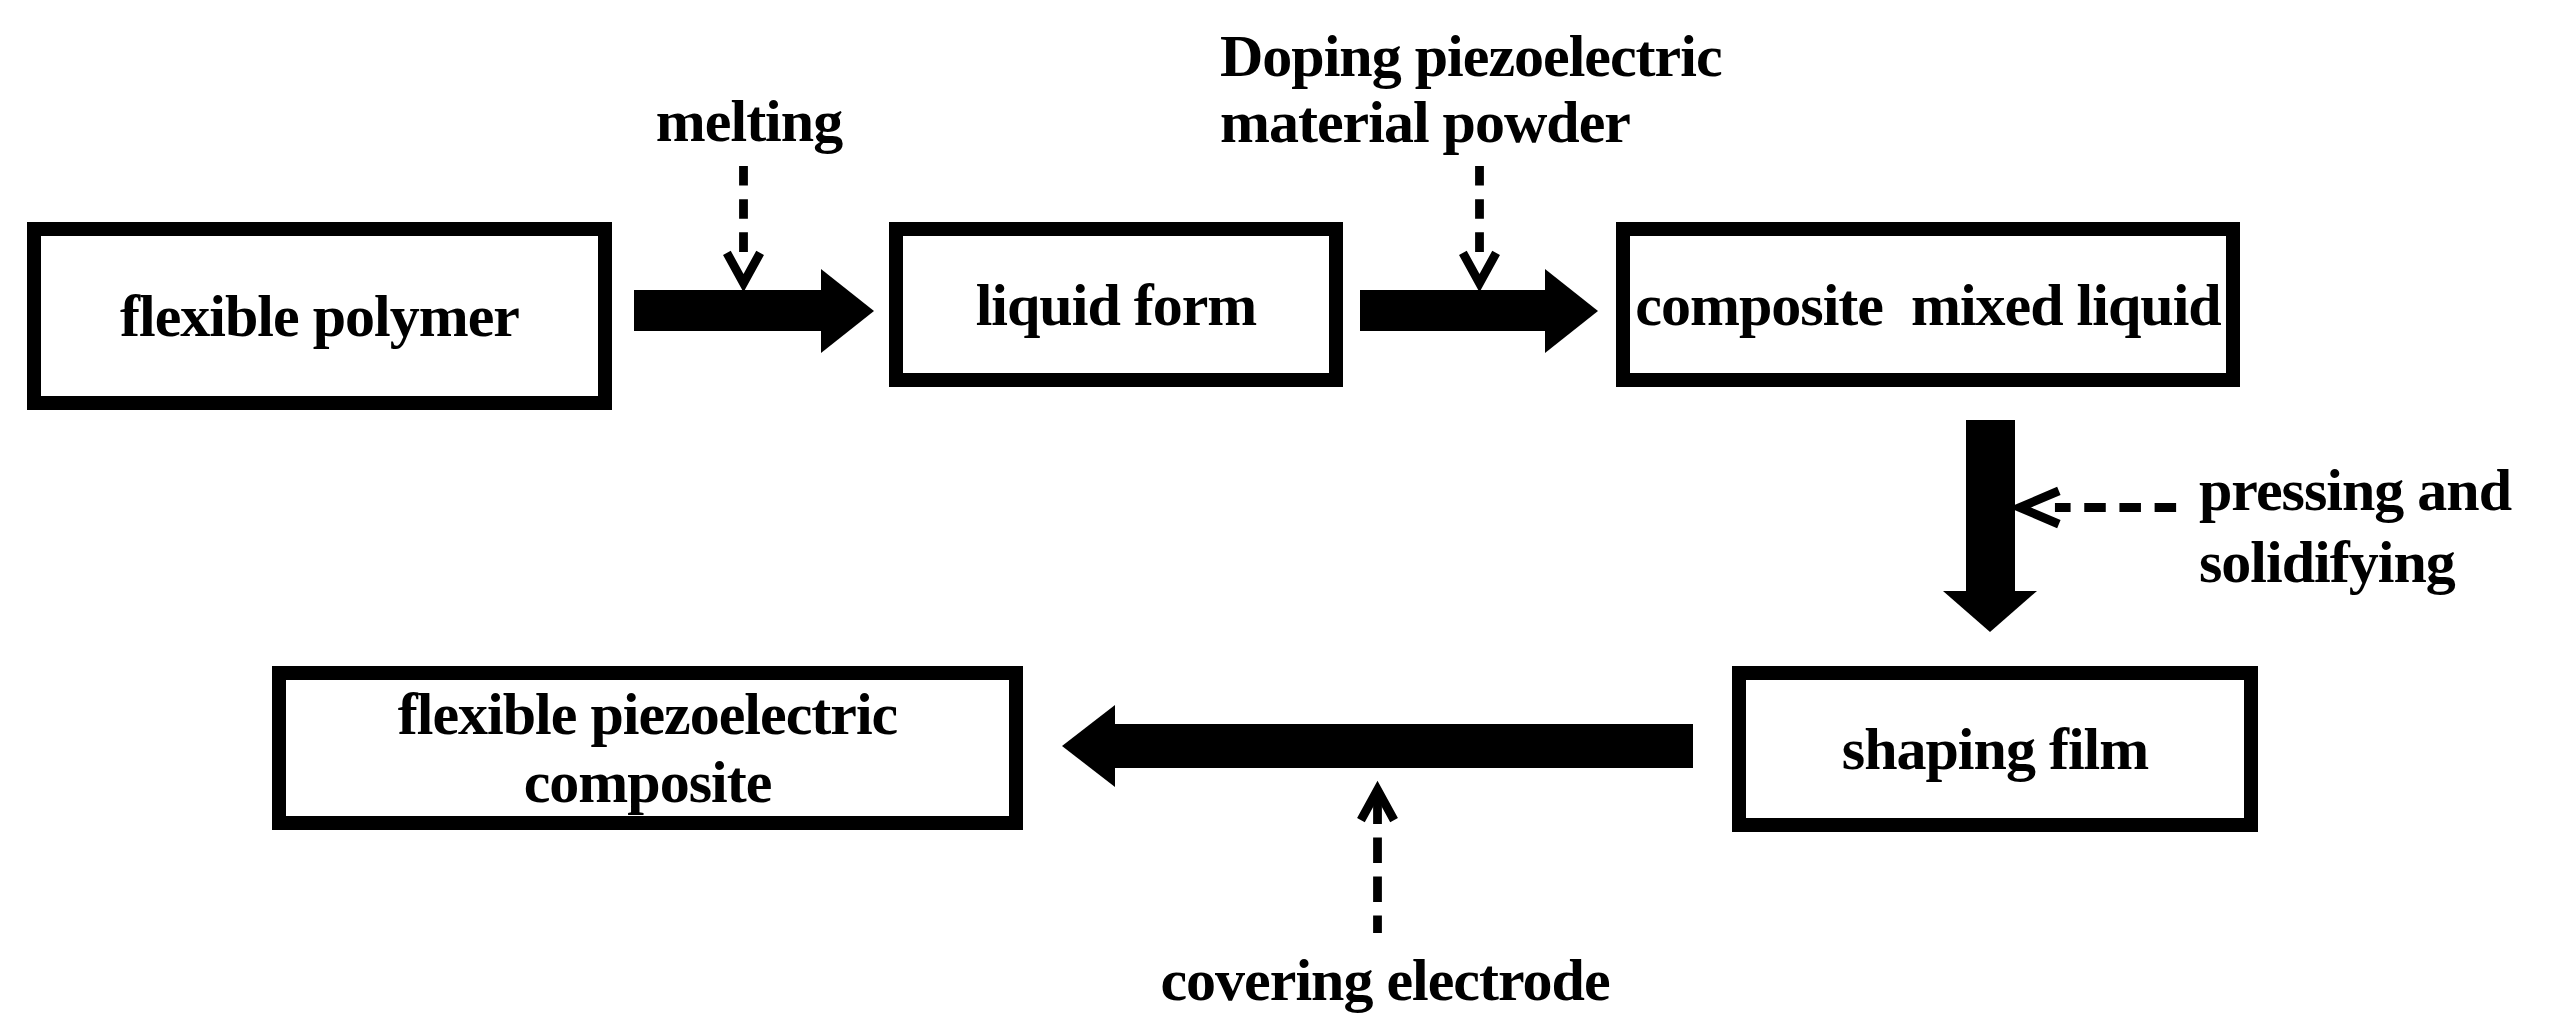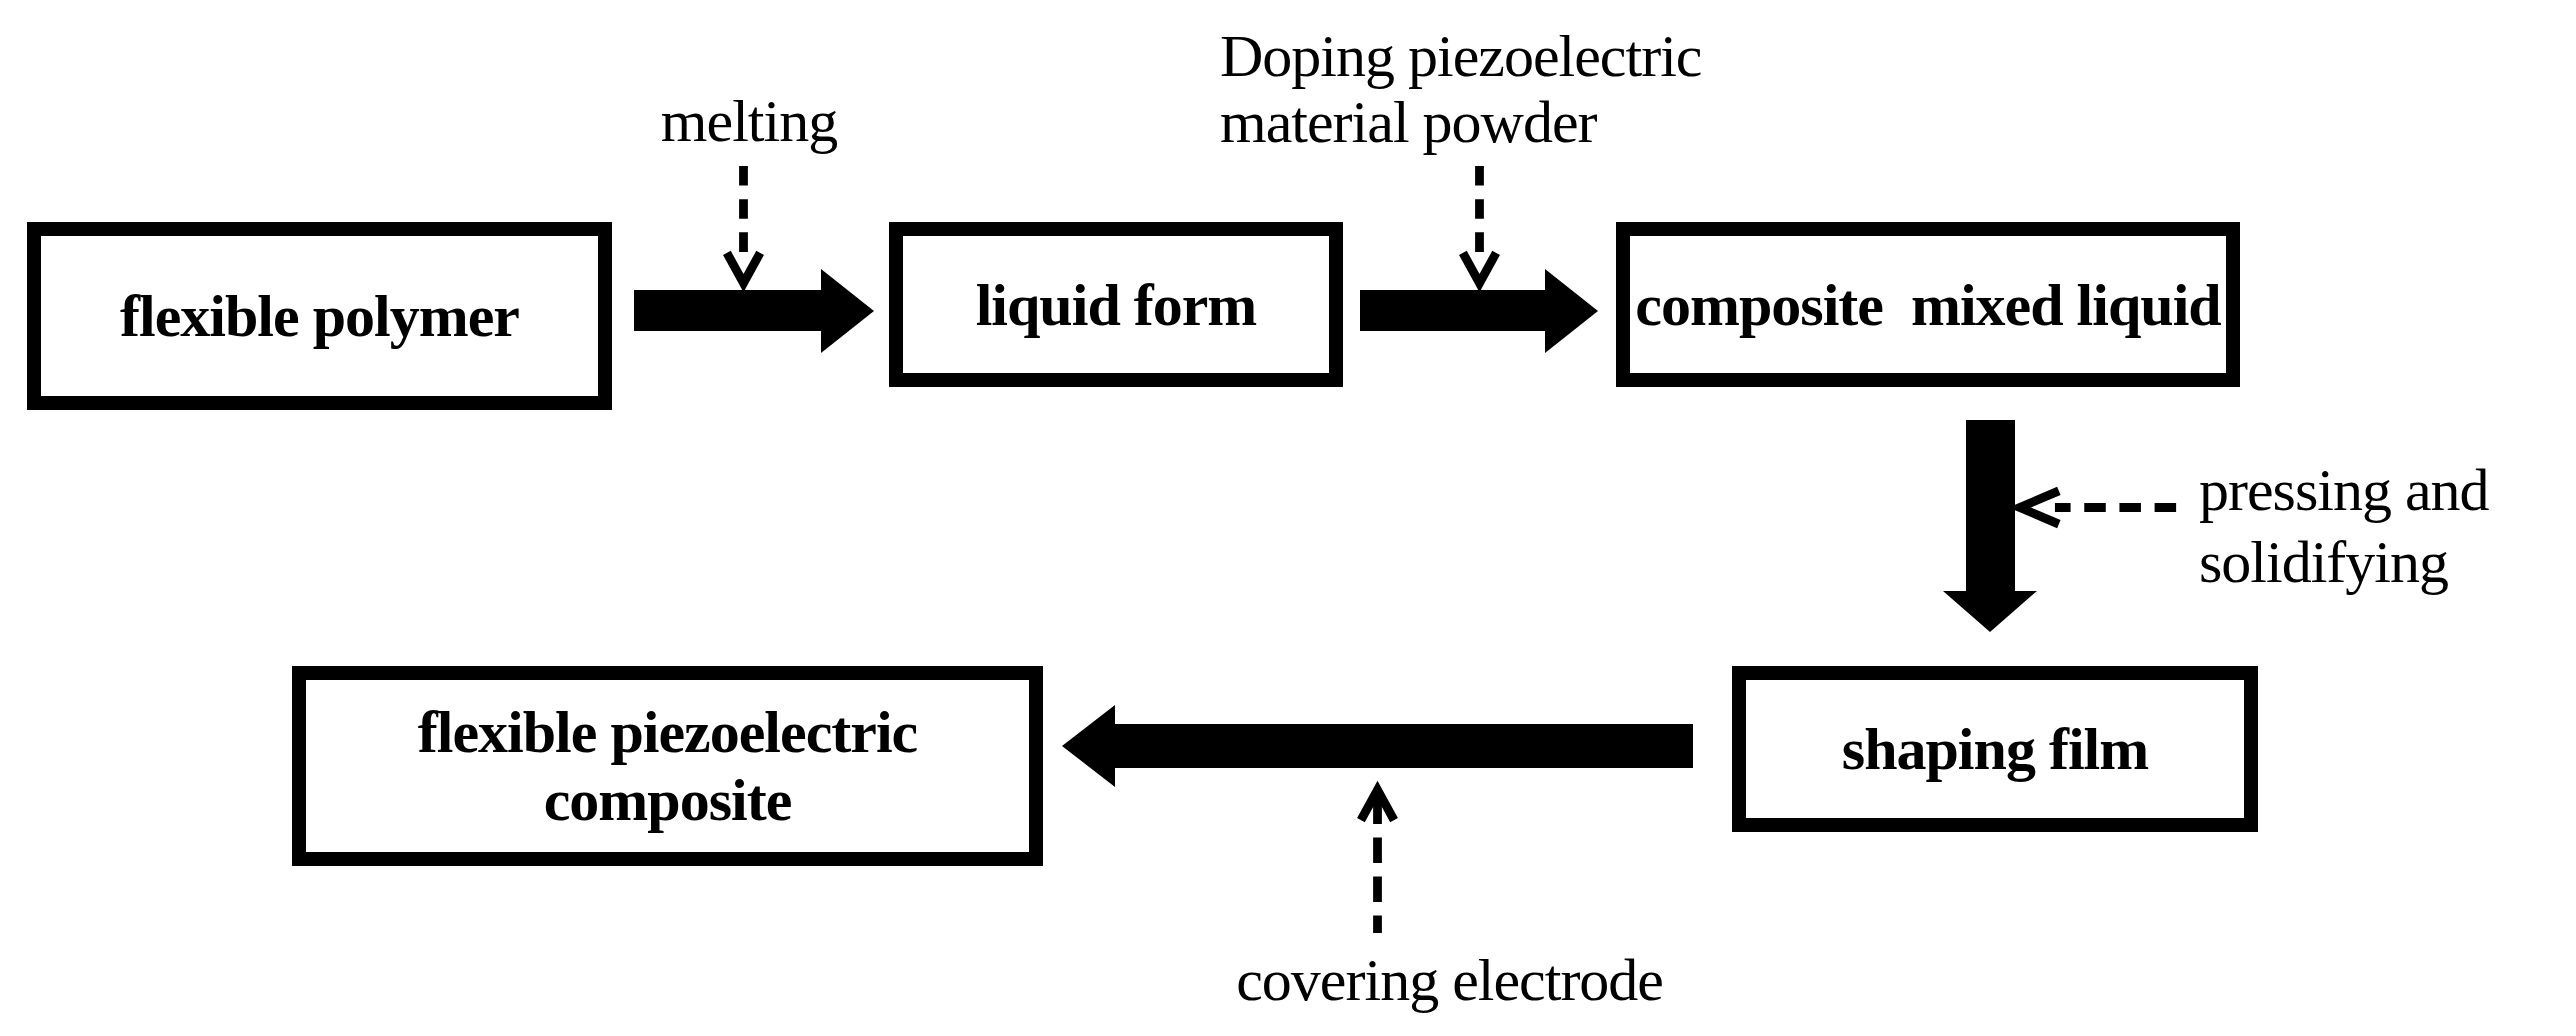--- a/index.html
+++ b/index.html
@@ -21,21 +21,21 @@
     font-weight:bold;
     font-size:60px;
     line-height:68px;
     color:#000;
     text-align:center;
     white-space:pre;
     letter-spacing:-1px;
   }
   .annotation{
     position:absolute;
-    font-weight:normal;
+    font-weight:bold;
     font-size:60px;
     line-height:70px;
     color:#000;
     white-space:pre;
     letter-spacing:-1px;
   }
   .shaft{position:absolute;background:#000;}
   .head{position:absolute;width:0;height:0;}
   .head-right{border-top:42px solid transparent;border-bottom:42px solid transparent;border-left:53px solid #000;}
   .head-left{border-top:41px solid transparent;border-bottom:41px solid transparent;border-right:53px solid #000;}
@@ -52,21 +52,21 @@
   </div>
 
   <div class="node" style="left:1616px;top:222px;width:624px;height:165px;">
     <span class="node-label">composite  mixed liquid</span>
   </div>
 
   <div class="node" style="left:889px;top:222px;width:454px;height:165px;">
     <span class="node-label">liquid form</span>
   </div>
 
-  <div class="node" style="left:272px;top:666px;width:751px;height:200px;margin-left:20px;">
+  <div class="node" style="left:272px;top:666px;width:751px;height:164px;">
     <span class="node-label" style="white-space:pre-line;">flexible piezoelectric
 composite</span>
   </div>
 
   <div class="node" style="left:1732px;top:666px;width:526px;height:166px;">
     <span class="node-label">shaping film</span>
   </div>
 
   <div>
     <div class="shaft" style="left:634px;top:290px;width:189px;height:41px;"></div>
@@ -109,16 +109,16 @@
   </svg>
 
   <div class="annotation" style="left:593px;top:86px;width:312px;text-align:center;">melting</div>
 
   <div class="annotation" style="left:1220px;top:23.4px;width:643px;text-align:left;white-space:pre-line;line-height:66px;">Doping piezoelectric
 material powder</div>
 
   <div class="annotation" style="left:2199px;top:454px;width:390px;text-align:left;white-space:pre-line;line-height:72px;">pressing and
 solidifying</div>
 
-  <div class="annotation" style="left:1107px;top:945px;width:556px;text-align:right;">covering electrode</div>
+  <div class="annotation" style="left:1107px;top:945px;width:556px;text-align:center;">covering electrode</div>
 
 </div>
 
 
 </body></html>

